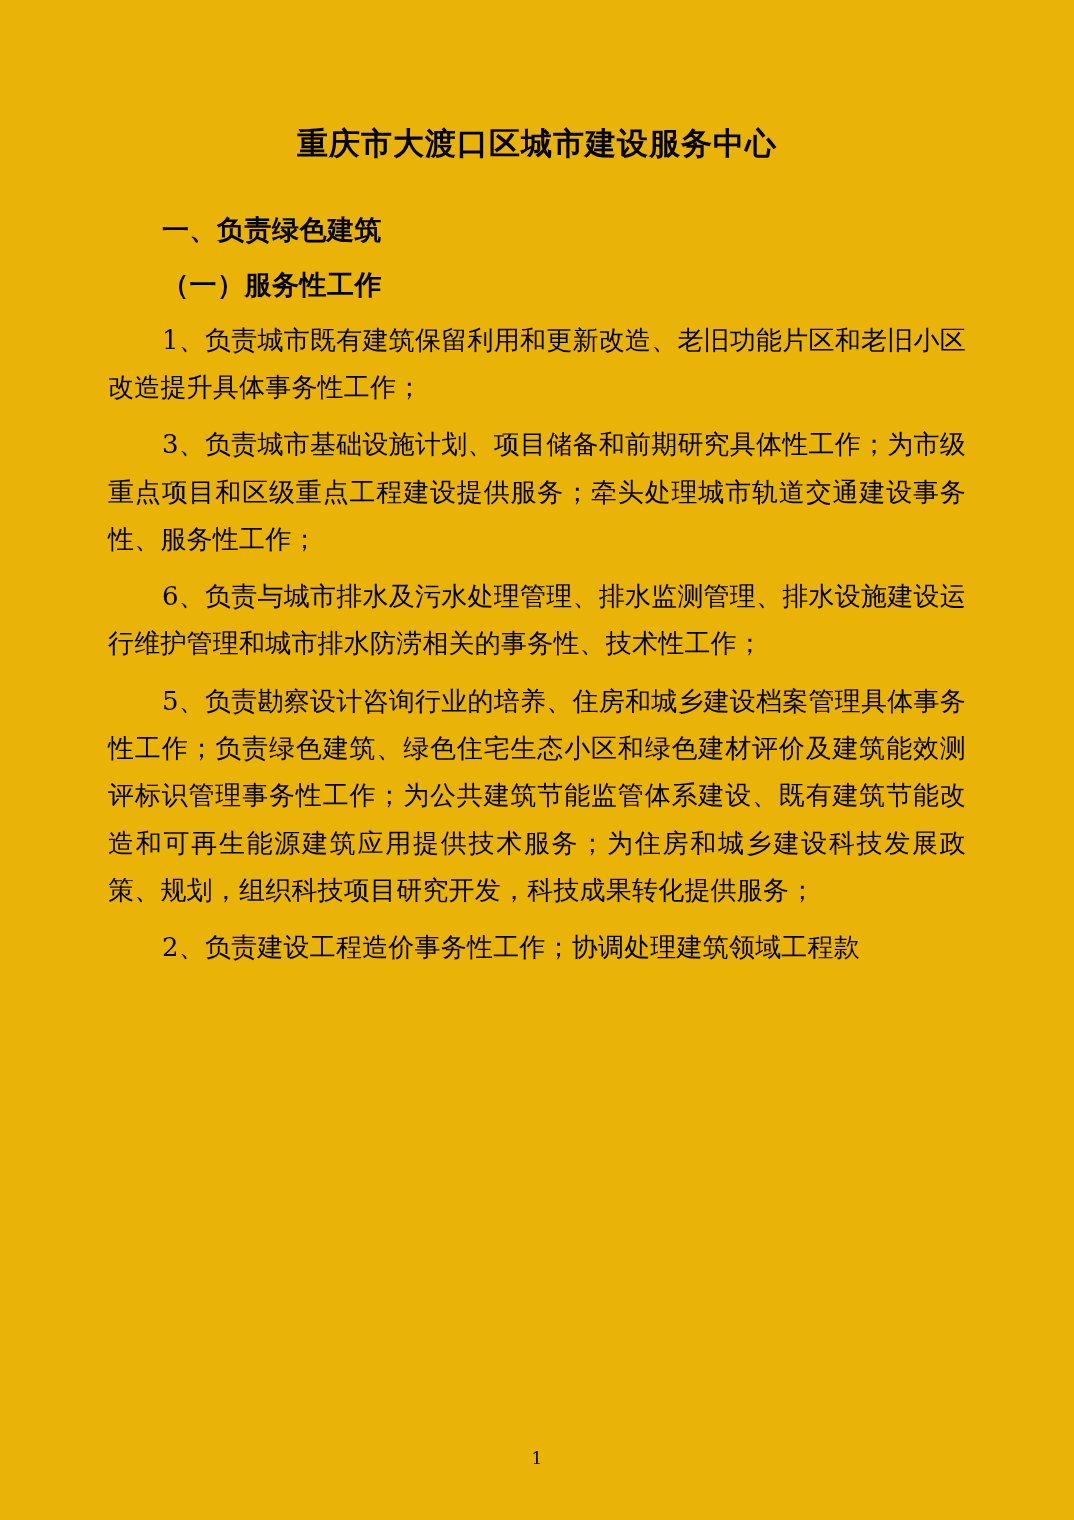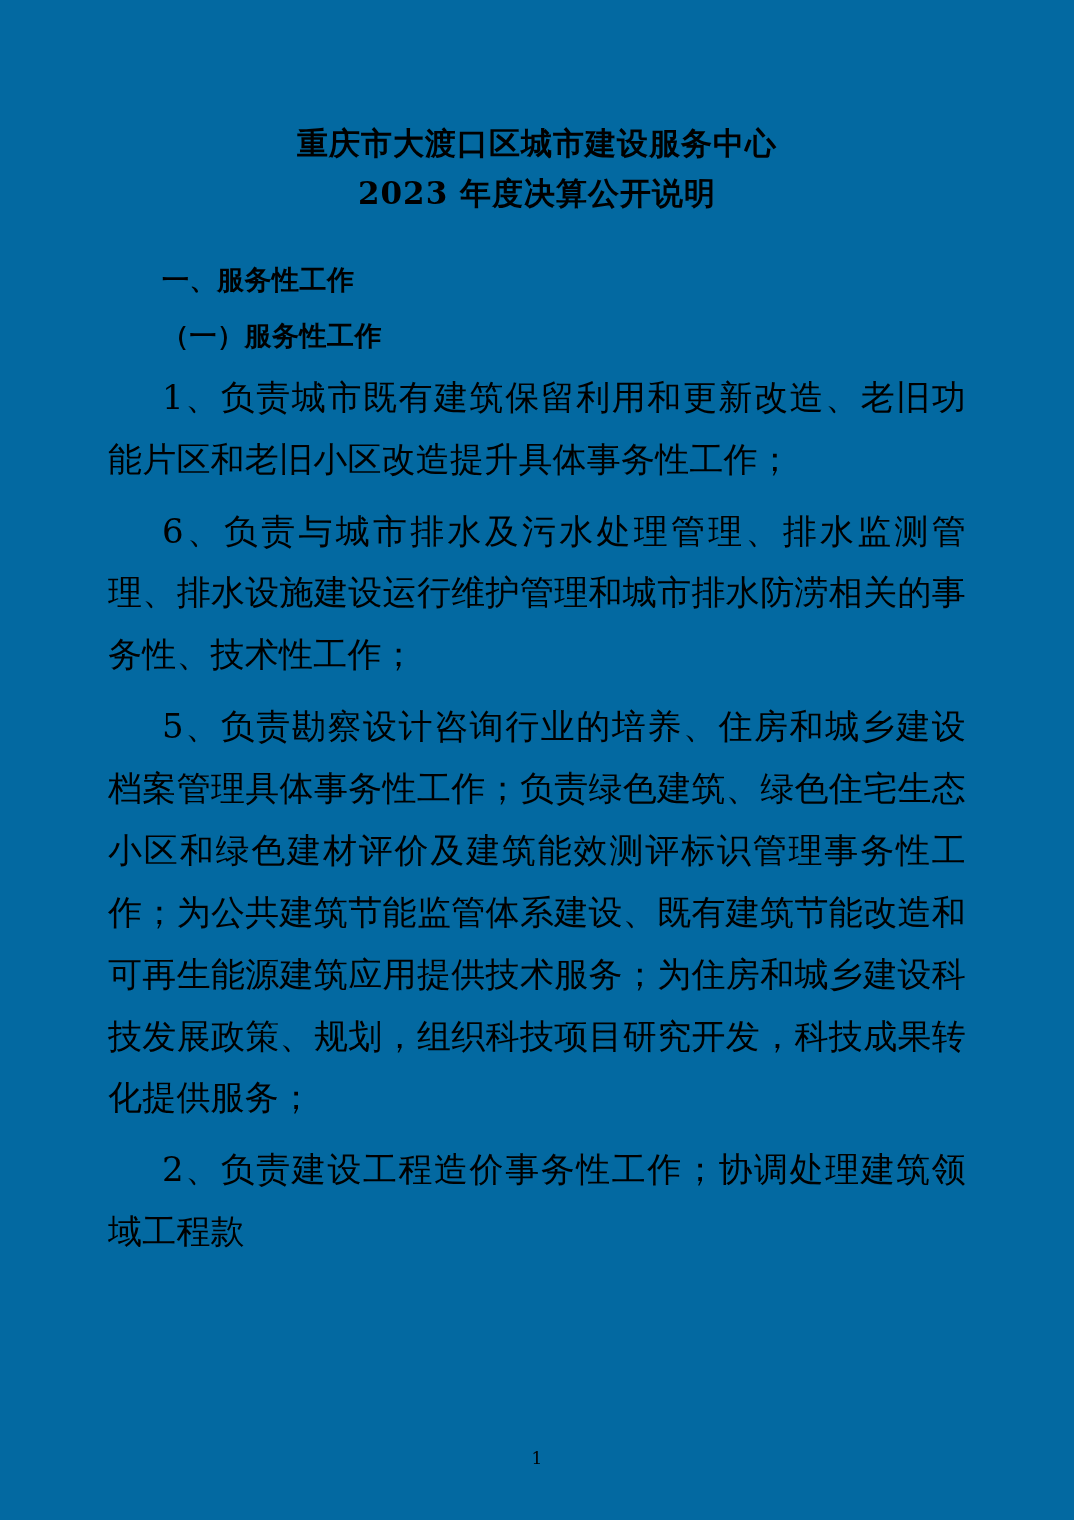--- a/index.html
+++ b/index.html
@@ -9,21 +9,21 @@
   }
   body {
     font-family: "DejaVu Serif", "Liberation Serif", serif;
     color: #000000;
   }
   .page {
     position: relative;
     width: 1074px;
     height: 1520px;
     margin: 0 auto;
-    background: #0369a1;
+    background: #eab308;
     box-sizing: border-box;
     padding: 118px 108px 60px 108px;
     overflow: hidden;
   }
   .doc-title {
     text-align: center;
     font-weight: bold;
     font-size: 31px;
     line-height: 1.62;
     letter-spacing: 1px;
@@ -43,21 +43,21 @@
   }
   .section-h2 {
     font-size: 27px;
     font-weight: bold;
     line-height: 1.6;
     margin: 12px 0 0 0;
     text-indent: 54px;
     letter-spacing: 0.5px;
   }
   .para {
-    font-size: 34px;
+    font-size: 26px;
     line-height: 1.82;
     margin: 10px 0 0 0;
     text-indent: 54px;
     text-align: justify;
     text-justify: inter-ideograph;
     letter-spacing: 0.2px;
   }
   .page-number {
     position: absolute;
     left: 0;
@@ -69,27 +69,27 @@
     color: #000;
   }
 </style>
 </head>
 <body>
 
 <div class="page">
 
   <h1 class="doc-title">
     <span class="line">重庆市大渡口区城市建设服务中心</span>
-    <span class="line">2023 年度决算公开说明</span>
   </h1>
 
-  <h2 class="section-h1">一、服务性工作</h2>
+  <h2 class="section-h1">一、负责绿色建筑</h2>
 
   <h3 class="section-h2">（一）服务性工作</h3>
 
   <p class="para">1、负责城市既有建筑保留利用和更新改造、老旧功能片区和老旧小区改造提升具体事务性工作；</p>
+  <p class="para">3、负责城市基础设施计划、项目储备和前期研究具体性工作；为市级重点项目和区级重点工程建设提供服务；牵头处理城市轨道交通建设事务性、服务性工作；</p>
   <p class="para">6、负责与城市排水及污水处理管理、排水监测管理、排水设施建设运行维护管理和城市排水防涝相关的事务性、技术性工作；</p>
   <p class="para">5、负责勘察设计咨询行业的培养、住房和城乡建设档案管理具体事务性工作；负责绿色建筑、绿色住宅生态小区和绿色建材评价及建筑能效测评标识管理事务性工作；为公共建筑节能监管体系建设、既有建筑节能改造和可再生能源建筑应用提供技术服务；为住房和城乡建设科技发展政策、规划，组织科技项目研究开发，科技成果转化提供服务；</p>
   <p class="para">2、负责建设工程造价事务性工作；协调处理建筑领域工程款</p>
 
   <div class="page-number">1</div>
 
 </div>
 
 </body></html>

